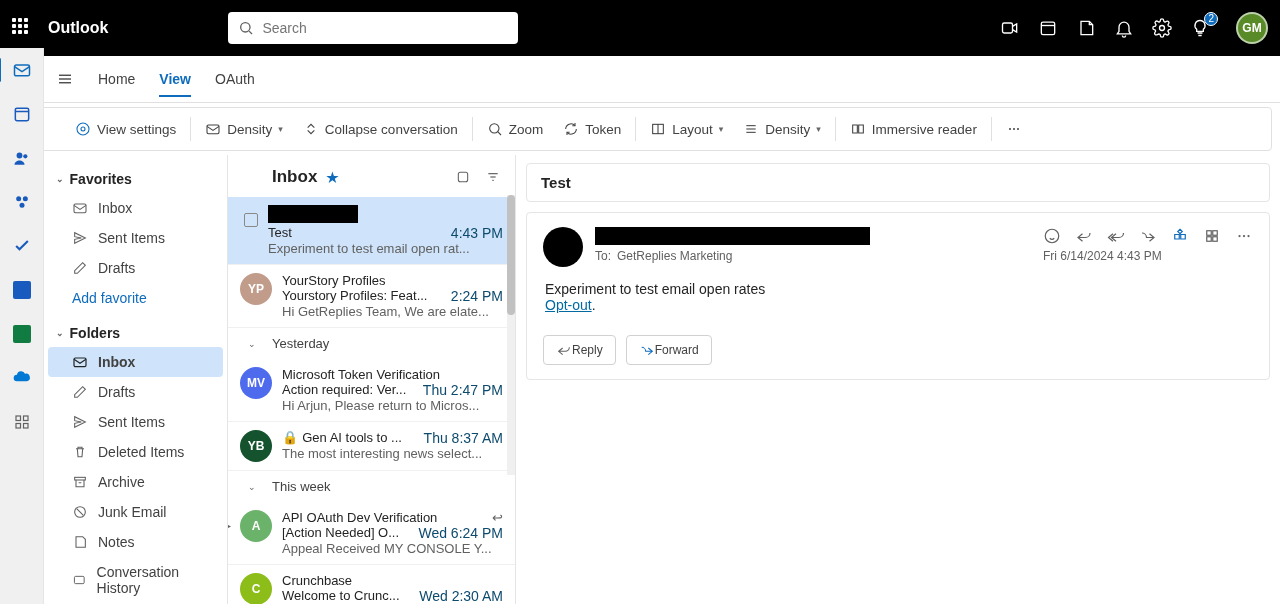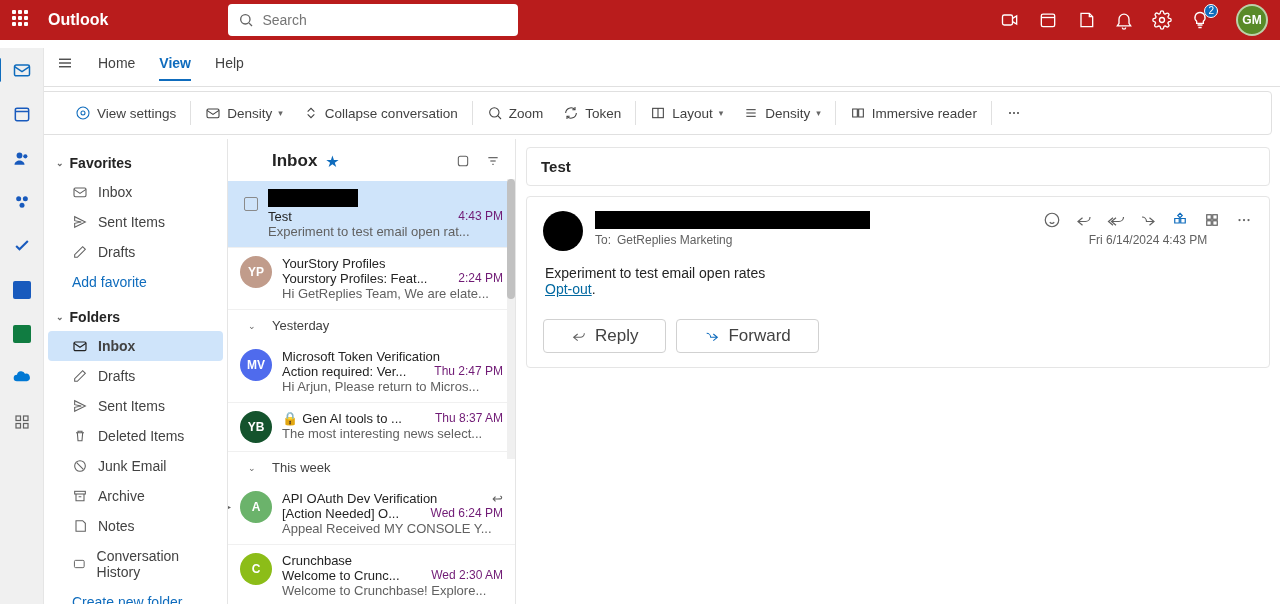--- a/index.html
+++ b/index.html
@@ -1,19 +1,19 @@
 <!DOCTYPE html>
 <html><head>
 <meta charset="utf-8">
 <style>
 * { margin:0; padding:0; box-sizing:border-box; font-family:'Segoe UI',Arial,sans-serif; }
 body { width:1280px; height:604px; overflow:hidden; background:#fff; }
 
 
-.topbar { height:40px; background:#b91c1c; display:flex; align-items:center; color:#fff; padding:4px 12px; }
+.topbar { height:56px; background:#000000; display:flex; align-items:center; color:#fff; padding:4px 12px; }
 .waffle { width:20px; height:20px; display:grid; grid-template-columns:repeat(3,4px); grid-template-rows:repeat(3,4px); gap:2px; margin-right:16px; cursor:pointer;}
 .waffle span{background:#fff;border-radius:1px;}
 .brand { font-size:16px; font-weight:600; margin-right:120px;}
 .searchwrap { width:290px; height:32px; background:#fff; border-radius:4px; display:flex; align-items:center; padding:0 10px;}
 .searchwrap svg{color:#616161;}
 .searchwrap input{ border:none; outline:none; flex:1; margin-left:8px; font-size:14px; color:#333;}
 .topbar .spacer{flex:1;}
 .topicons{display:flex;align-items:center;gap:18px;}
 .topicons .ticon{position:relative;cursor:pointer;}
 .topicons svg{stroke:#fff;}
@@ -49,45 +49,45 @@
 .listhead .star{color:#0f6cbd;}
 .listhead .sp{flex:1;}
 .listhead .hicon{color:#616161;margin-left:14px;cursor:pointer;}
 .msg{padding:8px 12px 8px 12px;border-bottom:1px solid #f0f0f0;cursor:pointer;display:flex;gap:10px;position:relative;}
 .msg.sel{background:#cfe4fa;}
 .mavatar{width:32px;height:32px;border-radius:50%;display:flex;align-items:center;justify-content:center;color:#fff;font-size:12px;font-weight:600;flex-shrink:0;} 
 .mbody{flex:1;min-width:0;}
 .mfrom{font-size:13px;color:#242424;white-space:nowrap;overflow:hidden;text-overflow:ellipsis;}
 .msubj{font-size:13px;color:#242424;display:flex;justify-content:space-between;gap:8px;}
 .msubj .s{white-space:nowrap;overflow:hidden;text-overflow:ellipsis;}
-.mtime{font-size:12px;color:#701a75;white-space:nowrap;}
+.mtime{font-size:14px;color:#0c4a6e;white-space:nowrap;}
 .mprev{font-size:13px;color:#616161;white-space:nowrap;overflow:hidden;text-overflow:ellipsis;}
 .dayhead{padding:8px 12px 8px 44px;font-size:13px;color:#424242;background:#fff;display:flex;align-items:center;gap:8px;}
 .dayhead .dchev{position:absolute;left:20px;}
 .redbar{background:#000;height:18px;width:90px;margin-bottom:2px;}
 .cb{width:14px;height:14px;border:1px solid #8a8a8a;border-radius:2px;flex-shrink:0;margin-top:8px;margin-left:4px;}
 
 
 .read{flex:1;padding:8px 10px;overflow:auto;}
 .card{border:1px solid #e5e5e5;border-radius:4px;margin-bottom:10px;background:#fff;}
 .subjcard{padding:10px 14px;font-size:15px;font-weight:600;color:#242424;}
 .msgcard{padding:14px 16px;}
 .mheader{display:flex;gap:12px;}
 .bigav{width:40px;height:40px;border-radius:50%;background:#000;flex-shrink:0;}
 .hinfo{flex:1;}
 .redlong{background:#000;height:18px;width:275px;margin-bottom:4px;}
 .to{font-size:12px;color:#616161;}
 .to .lab{margin-right:6px;}
 .hicons{display:flex;gap:14px;color:#616161;align-items:flex-start;}
 .hicons span{cursor:pointer;}
-.date{font-size:12px;color:#616161;text-align:center;margin-top:4px;}
+.date{font-size:12px;color:#616161;text-align:left;margin-top:4px;}
 .bodytxt{font-size:14px;color:#242424;margin-top:14px;margin-left:2px;}
 .bodytxt a{color:#0369a1;text-decoration:underline;}
 .actions{display:flex;gap:10px;margin-top:22px;}
-.abtn{border:1px solid #d1d1d1;border-radius:4px;padding:6px 27px;font-size:17px;color:#424242;display:flex;align-items:center;gap:8px;cursor:pointer;background:#fff;}
+.abtn{border:1px solid #d1d1d1;border-radius:4px;padding:6px 12px;font-size:12px;color:#424242;display:flex;align-items:center;gap:0;cursor:pointer;background:#fff;}
 .scrolltrack{position:absolute;right:0;top:40px;width:8px;height:280px;background:#f0f0f0;}
 .scrollthumb{width:8px;height:120px;background:#c1c1c1;border-radius:4px;}
 
 svg{display:block;}
 .ico16{width:16px;height:16px;}
 .ico18{width:18px;height:18px;}
 .ico20{width:20px;height:20px;}
 </style>
 </head>
 <body>
@@ -211,21 +211,21 @@
 <div class="ribbontabs">
   <span class="tabshamb">
       <svg class="ico18" viewBox="0 0 24 24" stroke="#424242" stroke-width="1.8">
         <line x1="4" y1="7" x2="20" y2="7"></line>
         <line x1="4" y1="12" x2="20" y2="12"></line>
         <line x1="4" y1="17" x2="20" y2="17"></line>
       </svg>
     </span>
   <span class="rtab">Home</span>
   <span class="rtab active">View</span>
-  <span class="rtab">Help</span>
+  <span class="rtab">OAuth</span>
 </div>
 
 <div class="toolbar">
   <div class="tbtn">
       <svg class="ico16" viewBox="0 0 24 24" fill="none" stroke="#0f6cbd" stroke-width="1.6">
         <circle cx="12" cy="12" r="3"></circle>
         <circle cx="12" cy="12" r="9"></circle>
       </svg>
       <span>View settings</span>
     </div>
@@ -346,31 +346,31 @@
         <span>Sent Items</span>
       </div>
     <div class="fitem">
         <svg class="ico16" viewBox="0 0 24 24" fill="none" stroke="#616161" stroke-width="1.6">
           <path d="M6 7h12M9 7V5h6v2M8 7l1 12h6l1-12"></path>
         </svg>
         <span>Deleted Items</span>
       </div>
     <div class="fitem">
         <svg class="ico16" viewBox="0 0 24 24" fill="none" stroke="#616161" stroke-width="1.6">
+          <rect x="4" y="5" width="16" height="4"></rect>
+          <path d="M6 9v10h12V9M10 13h4"></path>
+        </svg>
+        <span>Archive</span>
+      </div>
+    <div class="fitem">
+        <svg class="ico16" viewBox="0 0 24 24" fill="none" stroke="#616161" stroke-width="1.6">
           <circle cx="12" cy="12" r="8"></circle>
           <line x1="7" y1="7" x2="17" y2="17"></line>
         </svg>
         <span>Junk Email</span>
-      </div>
-    <div class="fitem">
-        <svg class="ico16" viewBox="0 0 24 24" fill="none" stroke="#616161" stroke-width="1.6">
-          <rect x="4" y="5" width="16" height="4"></rect>
-          <path d="M6 9v10h12V9M10 13h4"></path>
-        </svg>
-        <span>Archive</span>
       </div>
     <div class="fitem">
         <svg class="ico16" viewBox="0 0 24 24" fill="none" stroke="#616161" stroke-width="1.6">
           <path d="M6 4h10l4 4v12H6z"></path>
         </svg>
         <span>Notes</span>
       </div>
     <div class="fitem">
         <svg class="ico16" viewBox="0 0 24 24" fill="none" stroke="#616161" stroke-width="1.6">
           <rect x="4" y="6" width="16" height="12" rx="2"></rect>

